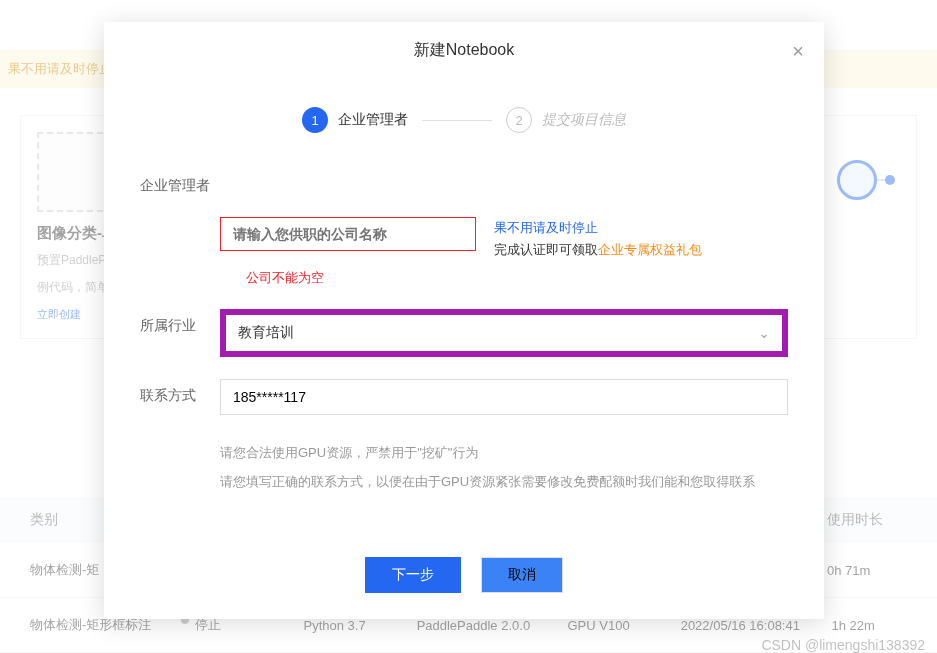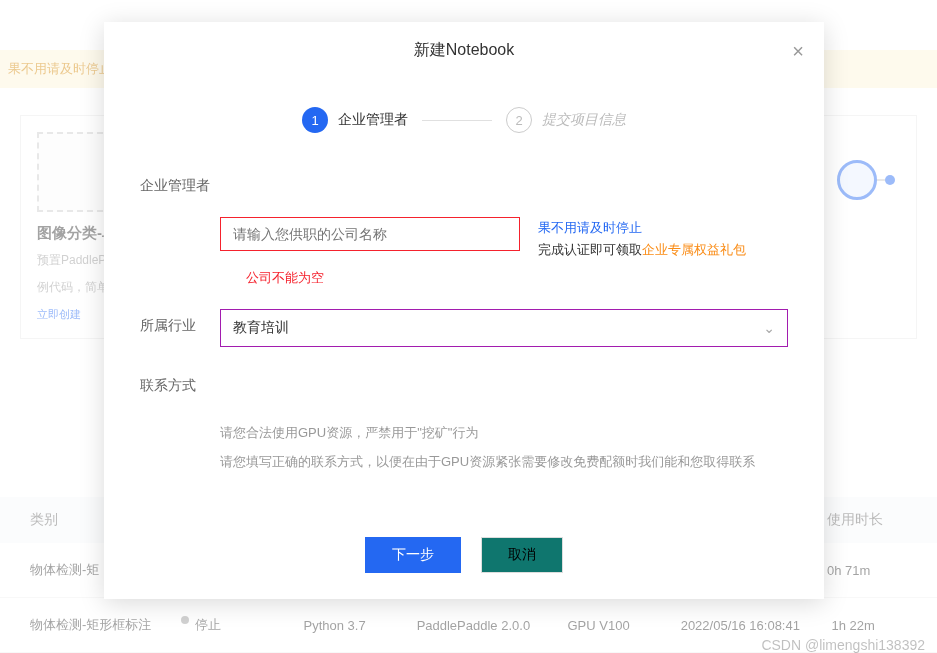--- a/index.html
+++ b/index.html
@@ -53,33 +53,33 @@
 .step-line { width: 70px; height: 1px; background: #e0e0e0; }
 
 .form { padding: 0 36px 20px; }
 .form-row { display: flex; margin-bottom: 22px; align-items: flex-start; }
 .form-label { width: 80px; color: #666; padding-top: 8px; flex-shrink: 0; }
 .form-ctrl { flex: 1; }
 .radio-group { display: flex; border: 1px solid #ddd; border-radius: 2px; overflow: hidden; width: fit-content; }
 .radio-btn { padding: 8px 18px; font-size: 14px; background: #fff; color: #333; cursor: pointer; border-right: 1px solid #ddd; }
 .radio-btn:last-child { border-right: none; }
 .radio-btn.selected { background: #2468f2; color: #fff; }
-.input { width: 300px; padding: 8px 12px; border: 1px solid #ddd; font-size: 14px; outline: none; }
+.input { width: 256px; padding: 8px 12px; border: 1px solid #ddd; font-size: 14px; outline: none; font-weight: bold; }
 .input.error { border-color: #f5222d; }
 .error-text { color: #f5222d; font-size: 13px; margin-top: 8px; margin-left: 26px; }
 .side-text { display: inline-block; vertical-align: top; margin-left: 14px; font-size: 13px; line-height: 1.7; }
 .side-text a { color: #2468f2; text-decoration: none; }
 .side-text .orange { color: #fa8c16; }
-.select { width: 100%; padding: 9px 12px; border: 1px solid #a21caf; display: flex; justify-content: space-between; align-items: center; cursor: pointer; background: #fff; }
+.select { width: 100%; padding: 9px 12px; border: 6px solid #a21caf; display: flex; justify-content: space-between; align-items: center; cursor: pointer; background: #fff; }
 .chev { color: #aaa; }
 .input-full { width: 100%; padding: 9px 12px; border: 1px solid #ddd; font-size: 14px; }
 .note { color: #999; font-size: 13px; line-height: 1.9; margin-top: 4px; }
 
 .modal-footer { display: flex; justify-content: center; gap: 20px; padding: 20px 0 26px; }
-.btn { padding: 8px 26px; font-size: 14px; cursor: pointer; border: 1px solid #ddd; background: #0f766e; }
+.btn { padding: 8px 26px; font-size: 14px; cursor: pointer; border: 1px solid #ddd; background: #3b82f6; }
 .btn.primary { background: #2468f2; color: #fff; border-color: #2468f2; }
 </style>
 </head>
 <body>
 
 <div class="bg-banner">
   <span>果不用请及时停止！</span>
 </div>
 
 <div class="bg-cards">
@@ -174,20 +174,23 @@
       <div class="form-ctrl">
         <div class="select">
           <span>教育培训</span>
           <span class="chev">⌄</span>
         </div>
       </div>
     </div>
 
     <div class="form-row">
       <div class="form-label">联系方式</div>
+      <div class="form-ctrl">
+        <input class="input-full" value="185*****117" style="">
+      </div>
     </div>
 
     <div class="form-row">
       <div class="form-label"></div>
       <div class="form-ctrl">
         <div class="note">请您合法使用GPU资源，严禁用于"挖矿"行为</div>
         <div class="note">请您填写正确的联系方式，以便在由于GPU资源紧张需要修改免费配额时我们能和您取得联系</div>
       </div>
     </div>
   </div>

